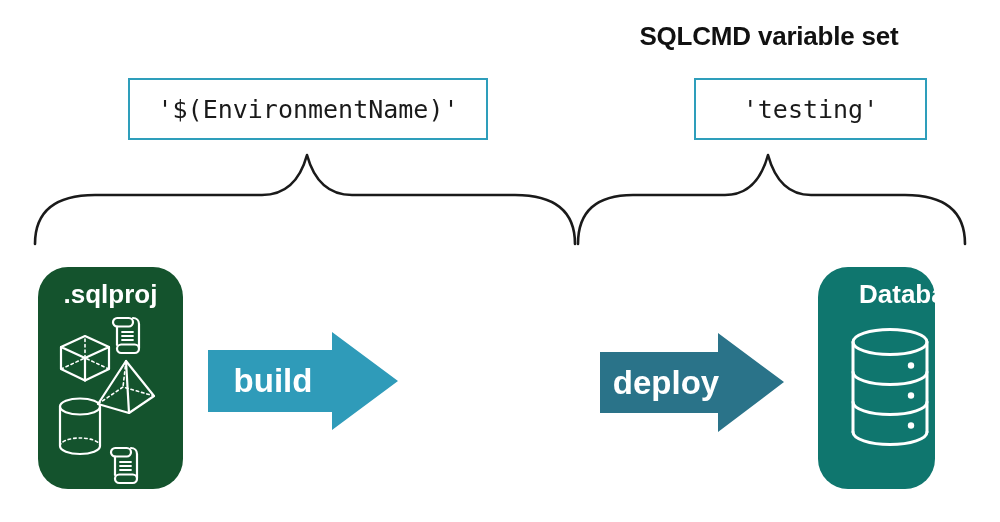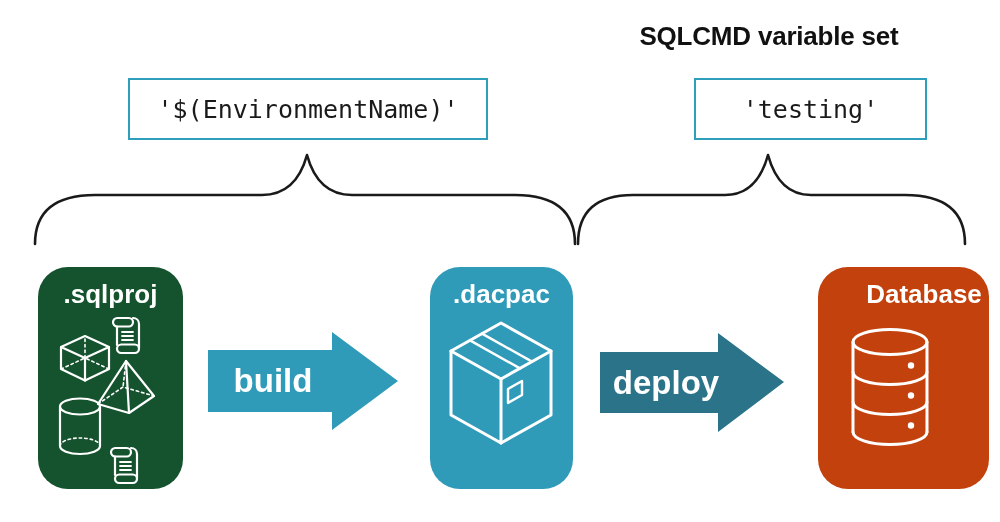--- a/index.html
+++ b/index.html
@@ -120,37 +120,27 @@
         <path d="M 10,15 H 21 M 10,19 H 21 M 10,23 H 21" stroke-width="1.8"></path>
       </g>
     </svg>
   </div>
 
   <svg class="abs" style="left:205px; top:330px;" width="196" height="102" viewBox="0 0 196 102">
     <polygon points="3,20 127,20 127,2 193,51 127,100 127,82 3,82" fill="#2f9bb9"></polygon>
   </svg>
   <div class="abs arrow-label" style="left:208px; top:350px; width:130px; height:62px;">build</div>
 
-  <div class="abs stage" style="left: 430px; top: 267px; width: 143px; height: 222px; background-color: rgb(47, 155, 185);">
-    <div class="stage-label" style="color: rgb(255, 255, 255);">.dacpac</div>
-    <svg class="abs" style="left:16px; top:54px;" width="110" height="126" viewBox="0 0 110 126" fill="none" stroke="#ffffff" stroke-width="3" stroke-linecap="round" stroke-linejoin="round">
-      <path d="M 55,2 L 105,30 L 55,58 L 5,30 Z"></path>
-      <path d="M 5,30 V 94 L 55,122 V 58"></path>
-      <path d="M 105,30 V 94 L 55,122"></path>
-      <path d="M 24,19.4 L 74,47.4 M 36,12.6 L 86,40.6" stroke-width="2.4"></path>
-      <path d="M 62,68 L 76,60 V 74 L 62,82 Z" stroke-width="2.4"></path>
-    </svg>
-  </div>
 
   <svg class="abs" style="left:598px; top:331px;" width="190" height="102" viewBox="0 0 190 102">
     <polygon points="2,21 120,21 120,2 186,51 120,101 120,82 2,82" fill="#2a7389"></polygon>
   </svg>
   <div class="abs arrow-label" style="left:600px; top:352px; width:132px; height:61px;">deploy</div>
 
-  <div class="abs stage" style="left: 818px; top: 267px; width: 171px; height: 222px; background-color: #c2410c; padding-left: 41px;">
+  <div class="abs stage" style="left: 818px; top: 267px; width: 117px; height: 222px; background-color: #0f766e; padding-left: 41px;">
     <div class="stage-label" style="color: rgb(255, 255, 255);">Database</div>
     <svg class="abs" style="left:24px; top:60px;" width="96" height="126" viewBox="0 0 96 126" fill="none" stroke="#ffffff" stroke-width="3" stroke-linecap="round" stroke-linejoin="round">
       <ellipse cx="48" cy="15" rx="37" ry="12.5"></ellipse>
       <path d="M 11,15 V 105 M 85,15 V 105"></path>
       <path d="M 11,45 A 37,12.5 0 0 0 85,45"></path>
       <path d="M 11,75 A 37,12.5 0 0 0 85,75"></path>
       <path d="M 11,105 A 37,12.5 0 0 0 85,105"></path>
       <circle cx="69" cy="38.5" r="3.2" fill="#ffffff" stroke="none"></circle>
       <circle cx="69" cy="68.5" r="3.2" fill="#ffffff" stroke="none"></circle>
       <circle cx="69" cy="98.5" r="3.2" fill="#ffffff" stroke="none"></circle>

